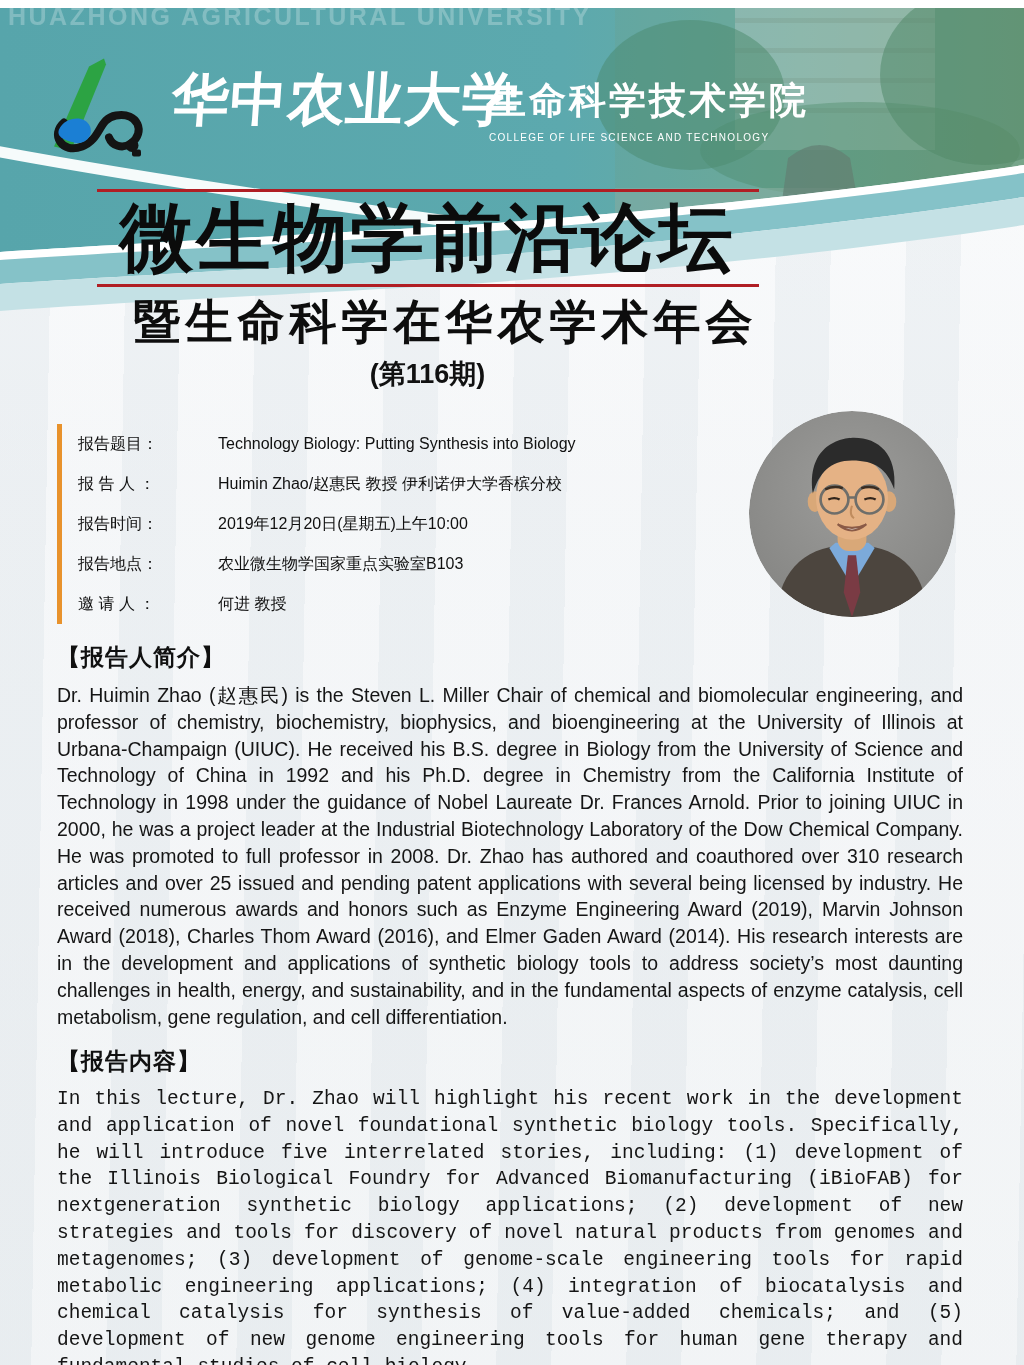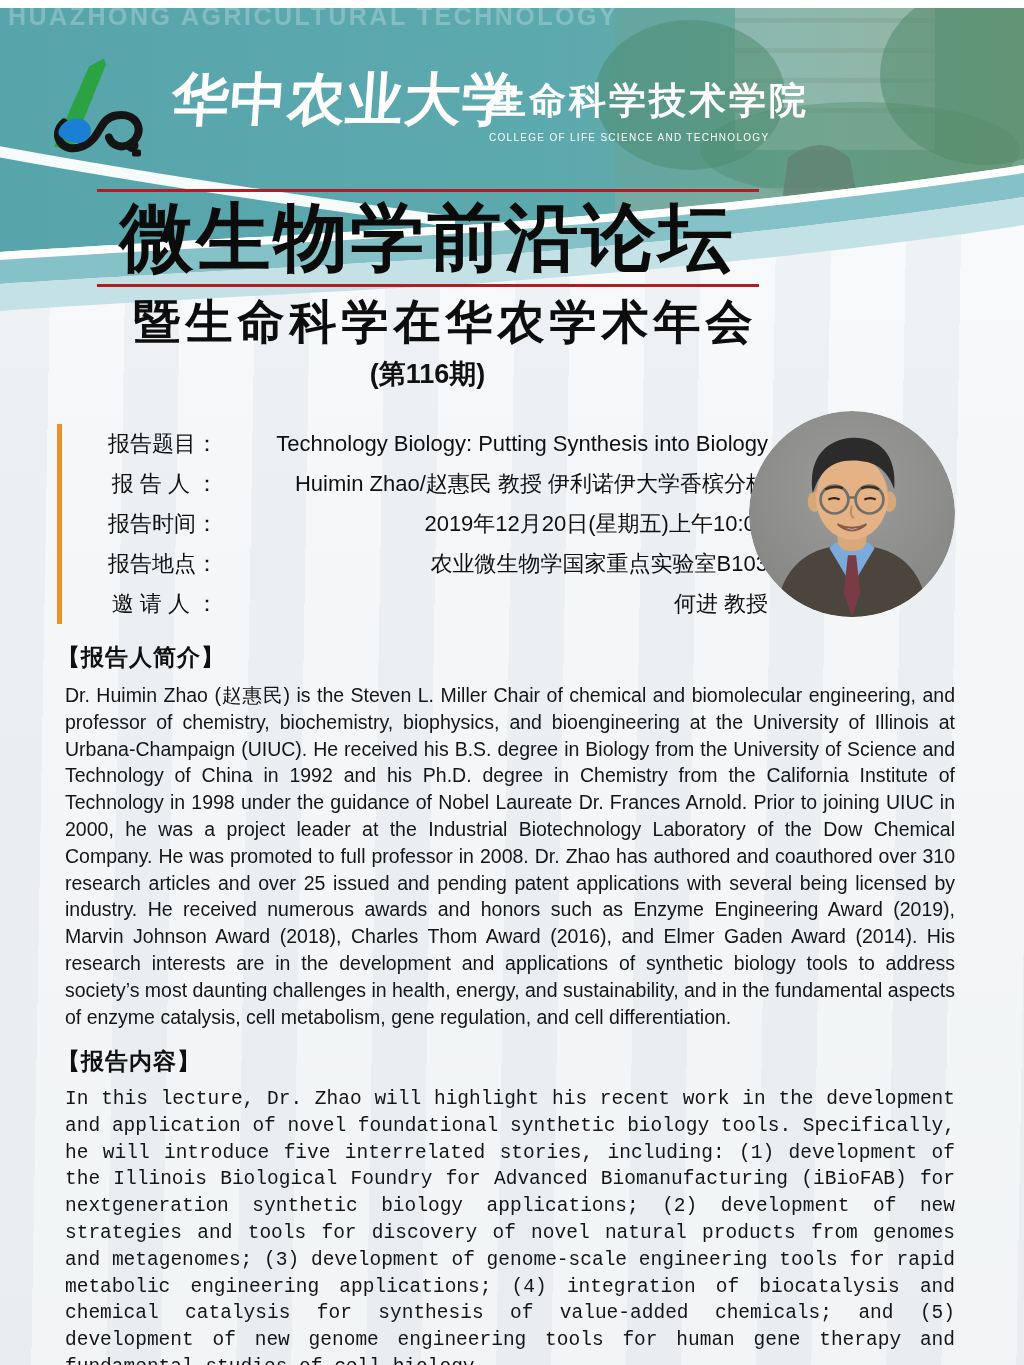--- a/index.html
+++ b/index.html
@@ -36,36 +36,36 @@
   .subtitle{
     margin:6px 0 0 0;font-size:47px;line-height:58px;font-weight:700;color:#0d0d0d;
     letter-spacing:5px;white-space:nowrap;padding-left:36px;
   }
   .issue{margin-top:5px;font-size:27px;font-weight:600;color:#111;}
 
   .info-block{
     position:absolute;top:424px;left:57px;width:690px;z-index:5;
     border-left:5px solid #e8922c;padding-left:16px;
   }
-  .info-row{display:flex;line-height:40px;font-size:22px;color:#101010;text-align:right;}
+  .info-row{display:flex;line-height:40px;font-size:16px;color:#101010;}
   .info-label{flex:none;min-width:140px;white-space:pre;}
   .info-value{flex:1;white-space:nowrap;}
 
   .avatar{
     position:absolute;left:749px;top:411px;width:206px;height:206px;z-index:5;
     border-radius:50%;overflow:hidden;
   }
   .avatar svg{display:block;width:100%;height:100%;}
 
   .section{position:absolute;left:57px;width:906px;z-index:5;}
   .section-bio{top:642px;}
   .section-content{top:1046px;font-family:Liberation Mono, monospace;}
   .section h3{margin:0 0 9px 0;font-size:23px;font-weight:700;color:#101010;letter-spacing:1px;}
   .section p{
-    margin:8px;font-size:19.5px;line-height:26.8px;color:#151515;
+    margin:0;font-size:19.5px;line-height:26.8px;color:#151515;
     text-align:justify;text-justify:inter-word;
   }
 </style>
 </head>
 <body>
 
 <div class="poster">
 
   <svg class="header-bg" viewBox="0 0 1024 330" preserveAspectRatio="none" aria-hidden="true">
     <defs>
@@ -100,21 +100,21 @@
 
     <path d="M0,252 C110,245 280,236 450,226 C640,214 860,190 1024,165 L1024,173 C860,198 640,222 450,234 C280,244 110,253 0,260 Z" fill="#ffffff"></path>
 
     <path d="M0,260 C110,253 280,244 450,234 C640,222 860,198 1024,173 L1024,197 C860,222 640,246 450,258 C280,268 110,277 0,284 Z" fill="#85C2C8"></path>
 
     <path d="M0,284 C110,277 280,268 450,258 C640,246 860,222 1024,197 L1024,225 C860,250 640,273 450,285 C280,295 110,303 0,311 Z" fill="#C4E1E5"></path>
   </svg>
 
   <div class="top-strip"></div>
 
-  <div class="watermark">HUAZHONG AGRICULTURAL TECHNOLOGY</div>
+  <div class="watermark">HUAZHONG AGRICULTURAL UNIVERSITY</div>
 
   <svg class="logo" viewBox="0 0 118 105" aria-hidden="true">
     <polygon points="45,10 60,2 62,8 27,94 10,90" fill="#2CA343"></polygon>
     <path d="M20,66 C6,78 18,98 38,90 C58,82 54,62 72,59 C94,55 102,76 87,87 C78,93 68,89 65,81" fill="none" stroke="#141414" stroke-width="8" stroke-linecap="round"></path>
     <path d="M15,73 C21,60 41,58 46,70 C50,80 40,89 30,86 C22,84 12,81 15,73 Z" fill="#1B7FD4"></path>
     <circle cx="88" cy="89" r="6.5" fill="#141414"></circle>
     <rect x="88" y="93" width="9" height="7" rx="2" fill="#141414"></rect>
   </svg>
 
   <div class="uni-name">华中农业大学</div>

